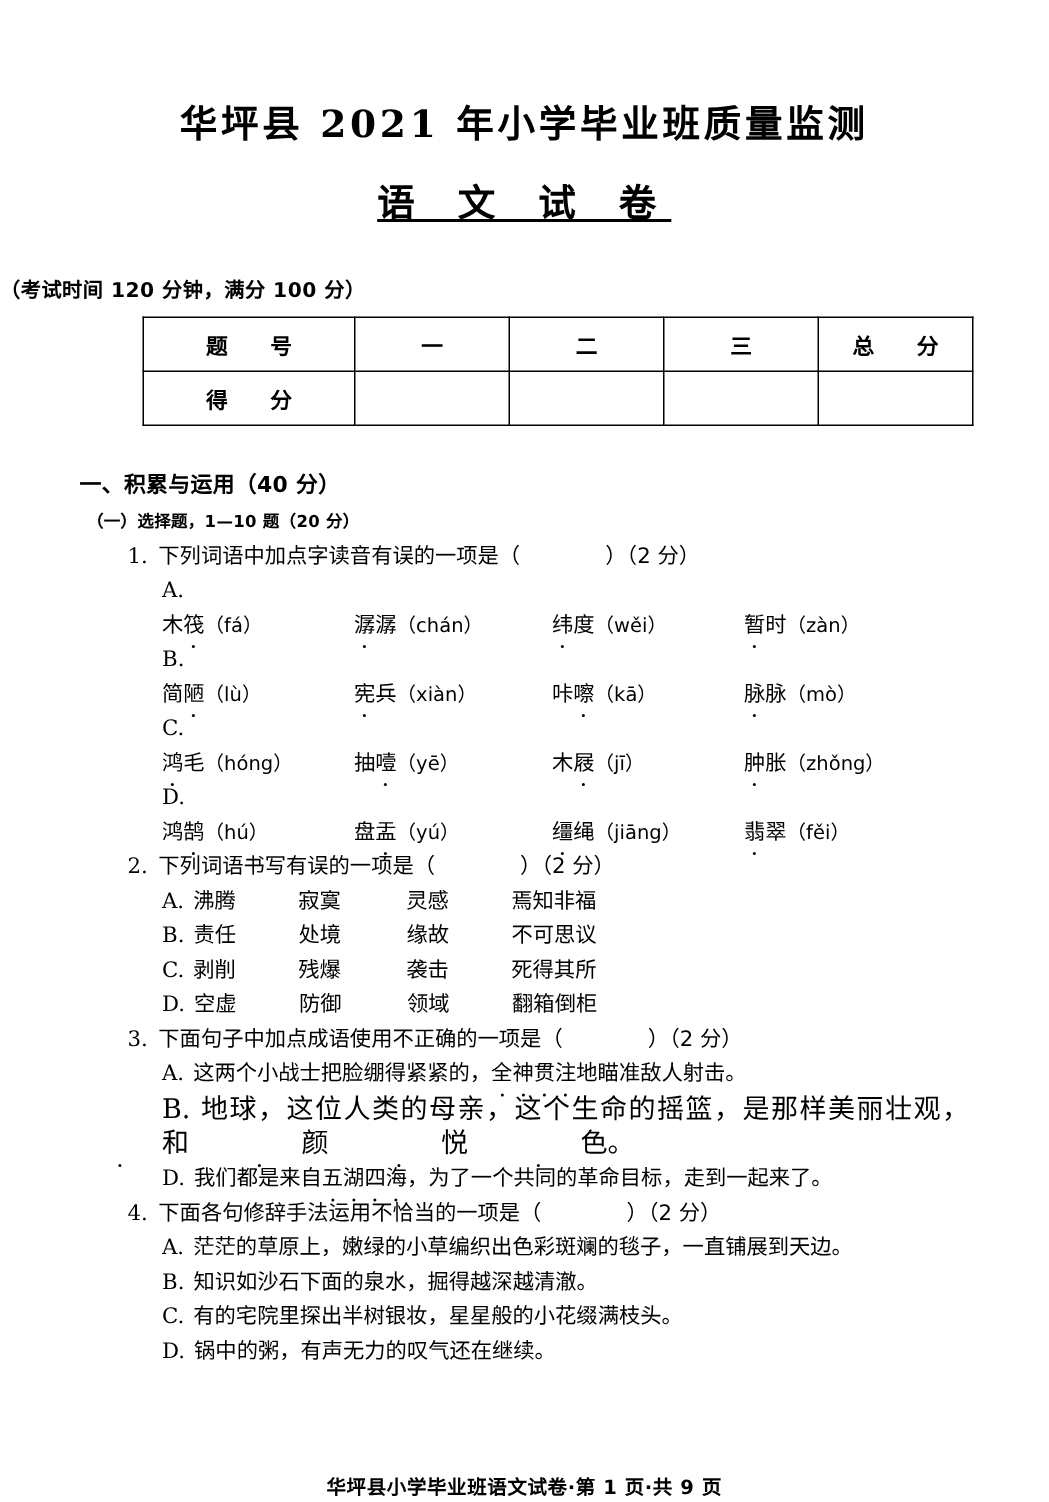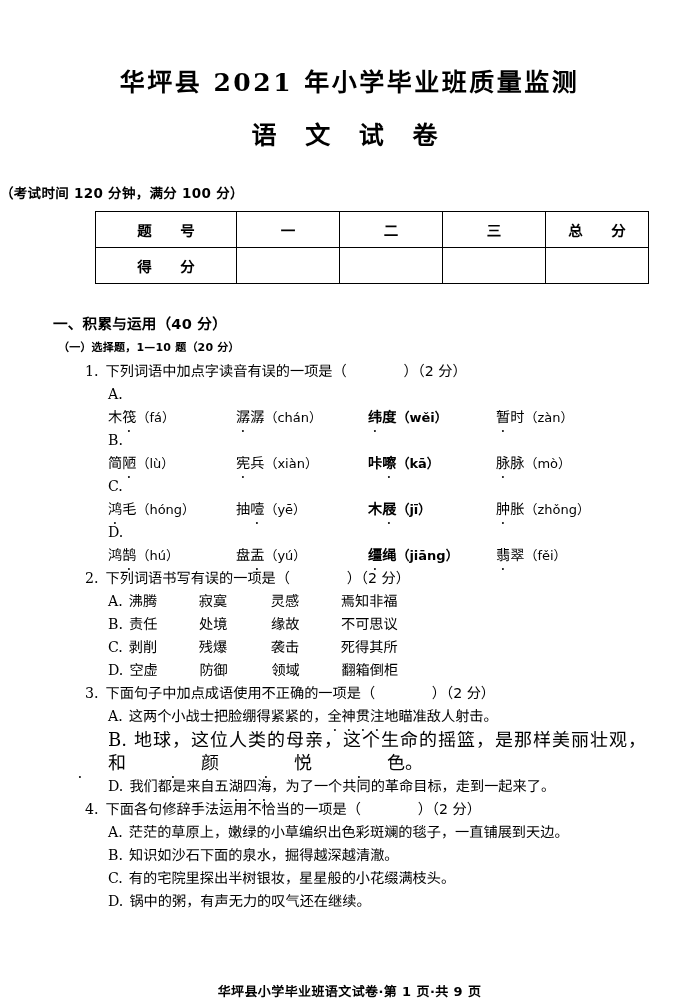--- a/index.html
+++ b/index.html
@@ -30,20 +30,21 @@
     font-family: "DejaVu Serif", "Liberation Serif", serif;
     white-space: nowrap;
   }
   .title-sub {
     text-align: center;
     font-size: 25px;
     font-weight: bold;
     letter-spacing: 10px;
     margin-top: 8px;
     font-family: "DejaVu Sans", "Liberation Sans", sans-serif;
+    text-decoration: underline;
   }
   .exam-info {
     text-align: left;
     font-size: 13.5px;
     font-weight: bold;
     margin-top: 31px;
     letter-spacing: 0.3px;
   }
 
   
@@ -119,21 +120,21 @@
     text-align: justify;
     text-justify: inter-character;
     padding-right: 2px;
   }
 
   
   .pyrow { display: block; white-space: nowrap; }
   .pycell { display: inline-block; }
   .w1 { width: 128px; }
   .w2 { width: 132px; }
-  .w3 { width: 128px; font-weight: bold; }
+  .w3 { width: 128px; }
   .w4 { width: 110px; }
   .pinyin {
     font-family: "DejaVu Sans", "Liberation Sans", sans-serif;
     font-size: 13px;
   }
   
   .dot {
     position: relative;
     display: inline-block;
   }

